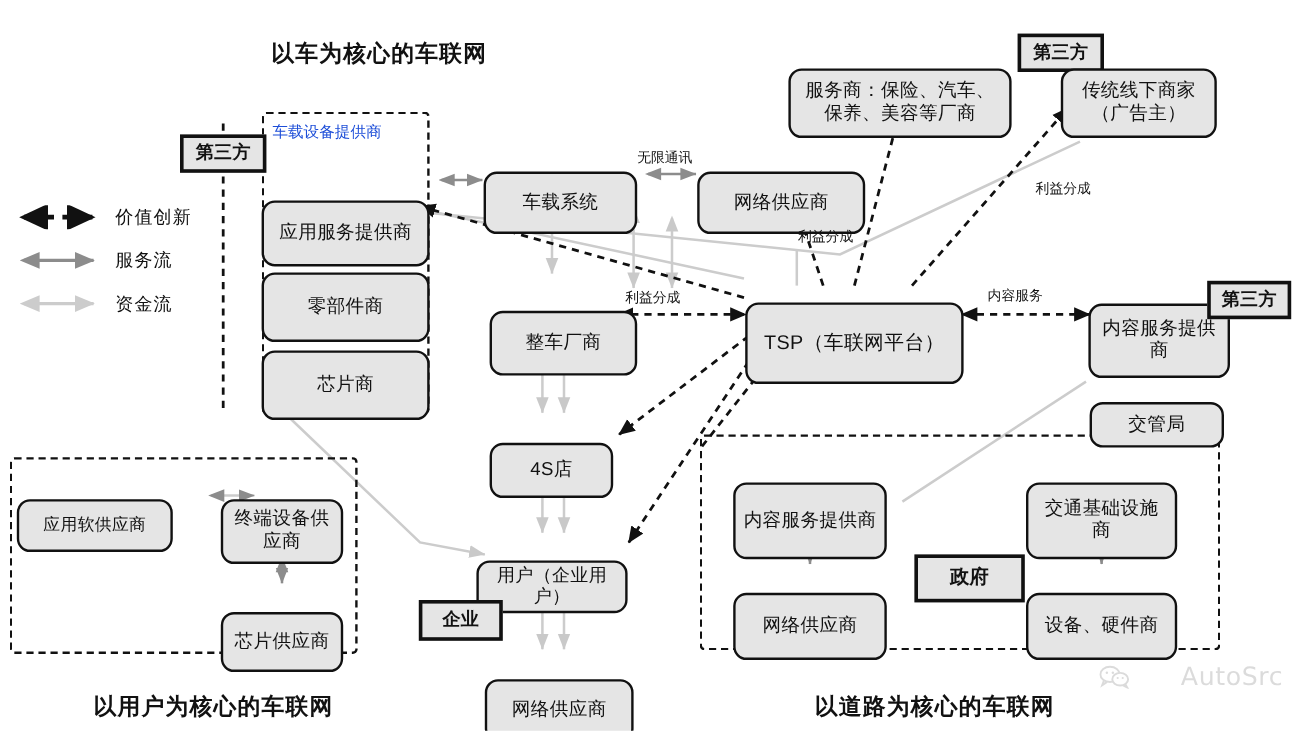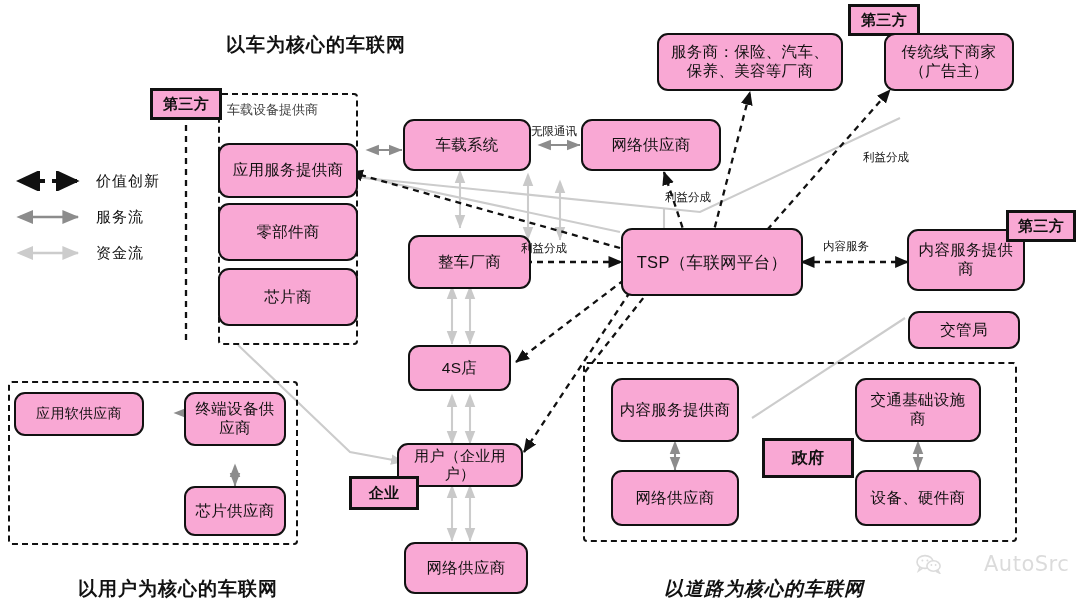--- a/index.html
+++ b/index.html
@@ -2,26 +2,26 @@
 <html><head>
 <meta charset="utf-8">
 <style>
   html,body{margin:0;padding:0;background:#fff;}
   body{width:1080px;height:609px;position:relative;overflow:hidden;
        font-family:"Liberation Sans","DejaVu Sans",sans-serif;color:#111;}
   #stage{position:absolute;inset:0;width:1080px;height:609px;}
   svg#wires{position:absolute;left:0;top:0;width:1080px;height:609px;pointer-events:none;}
 
   .node{position:absolute;box-sizing:border-box;border:2.4px solid #111;border-radius:11px;
-        background:#f9a8d4;display:flex;align-items:center;justify-content:center;text-align:center;
-        font-size:15.5px;line-height:1.22;letter-spacing:.3px;padding:2px 4px;z-index:3;}
+        background:#e5e5e5;display:flex;align-items:center;justify-content:center;text-align:center;
+        font-size:15.5px;line-height:1.22;letter-spacing:.3px;padding:2px 4px;z-index:3;margin-top:24px;}
   .node.sq{border-radius:0;border-width:3.2px;font-weight:bold;}
   .group{position:absolute;box-sizing:border-box;border:2.4px dashed #111;border-radius:4px;
          background:transparent;z-index:1;}
-  .caption{position:absolute;font-size:13px;color:#404040;z-index:4;white-space:nowrap;}
+  .caption{position:absolute;font-size:13px;color:#1d4ed8;z-index:4;white-space:nowrap;}
   .title{position:absolute;font-size:19px;font-weight:bold;z-index:4;white-space:nowrap;letter-spacing:1px;}
   .elabel{position:absolute;font-size:11.5px;color:#111;z-index:4;white-space:nowrap;}
 
   
   #legend{position:absolute;left:14px;top:163px;z-index:5;}
   .lrow{display:flex;align-items:center;height:36px;}
   .lrow .gly{width:70px;height:20px;display:block;}
   .lrow .txt{font-size:15px;font-weight:normal;margin-left:12px;letter-spacing:1px;}
 
   
@@ -111,21 +111,21 @@
   </svg>
 
   <div class="group" style="left:218px;top:93px;width:140px;height:252px;"></div>
   <div class="group" style="left:8px;top:381px;width:290px;height:164px;"></div>
   <div class="group" style="left:583px;top:362px;width:434px;height:180px;"></div>
 
   <div class="caption" style="left:227px;top:101px;">车载设备提供商</div>
 
   <div class="title" style="left:226px;top:32px;">以车为核心的车联网</div>
   <div class="title" style="left:78px;top:576px;">以用户为核心的车联网</div>
-  <div class="title" style="left:664px;top:576px;font-style:italic;">以道路为核心的车联网</div>
+  <div class="title" style="left:679px;top:576px;">以道路为核心的车联网</div>
 
   <div class="node sq" style="left:150px;top:88px;width:72px;height:32px;font-size:15px;">第三方</div>
   <div class="node" style="left:218px;top:143px;width:140px;height:55px;">应用服务提供商</div>
   <div class="node" style="left:218px;top:203px;width:140px;height:58px;">零部件商</div>
   <div class="node" style="left:218px;top:268px;width:140px;height:58px;">芯片商</div>
 
   <div class="node" style="left:403px;top:119px;width:128px;height:52px;">车载系统</div>
   <div class="node" style="left:581px;top:119px;width:140px;height:52px;">网络供应商</div>
   <div class="node" style="left:657px;top:33px;width:186px;height:58px;padding:0 10px;">服务商：保险、汽车、保养、美容等厂商</div>
   <div class="node sq" style="left:848px;top:4px;width:72px;height:32px;font-size:15px;">第三方</div>

